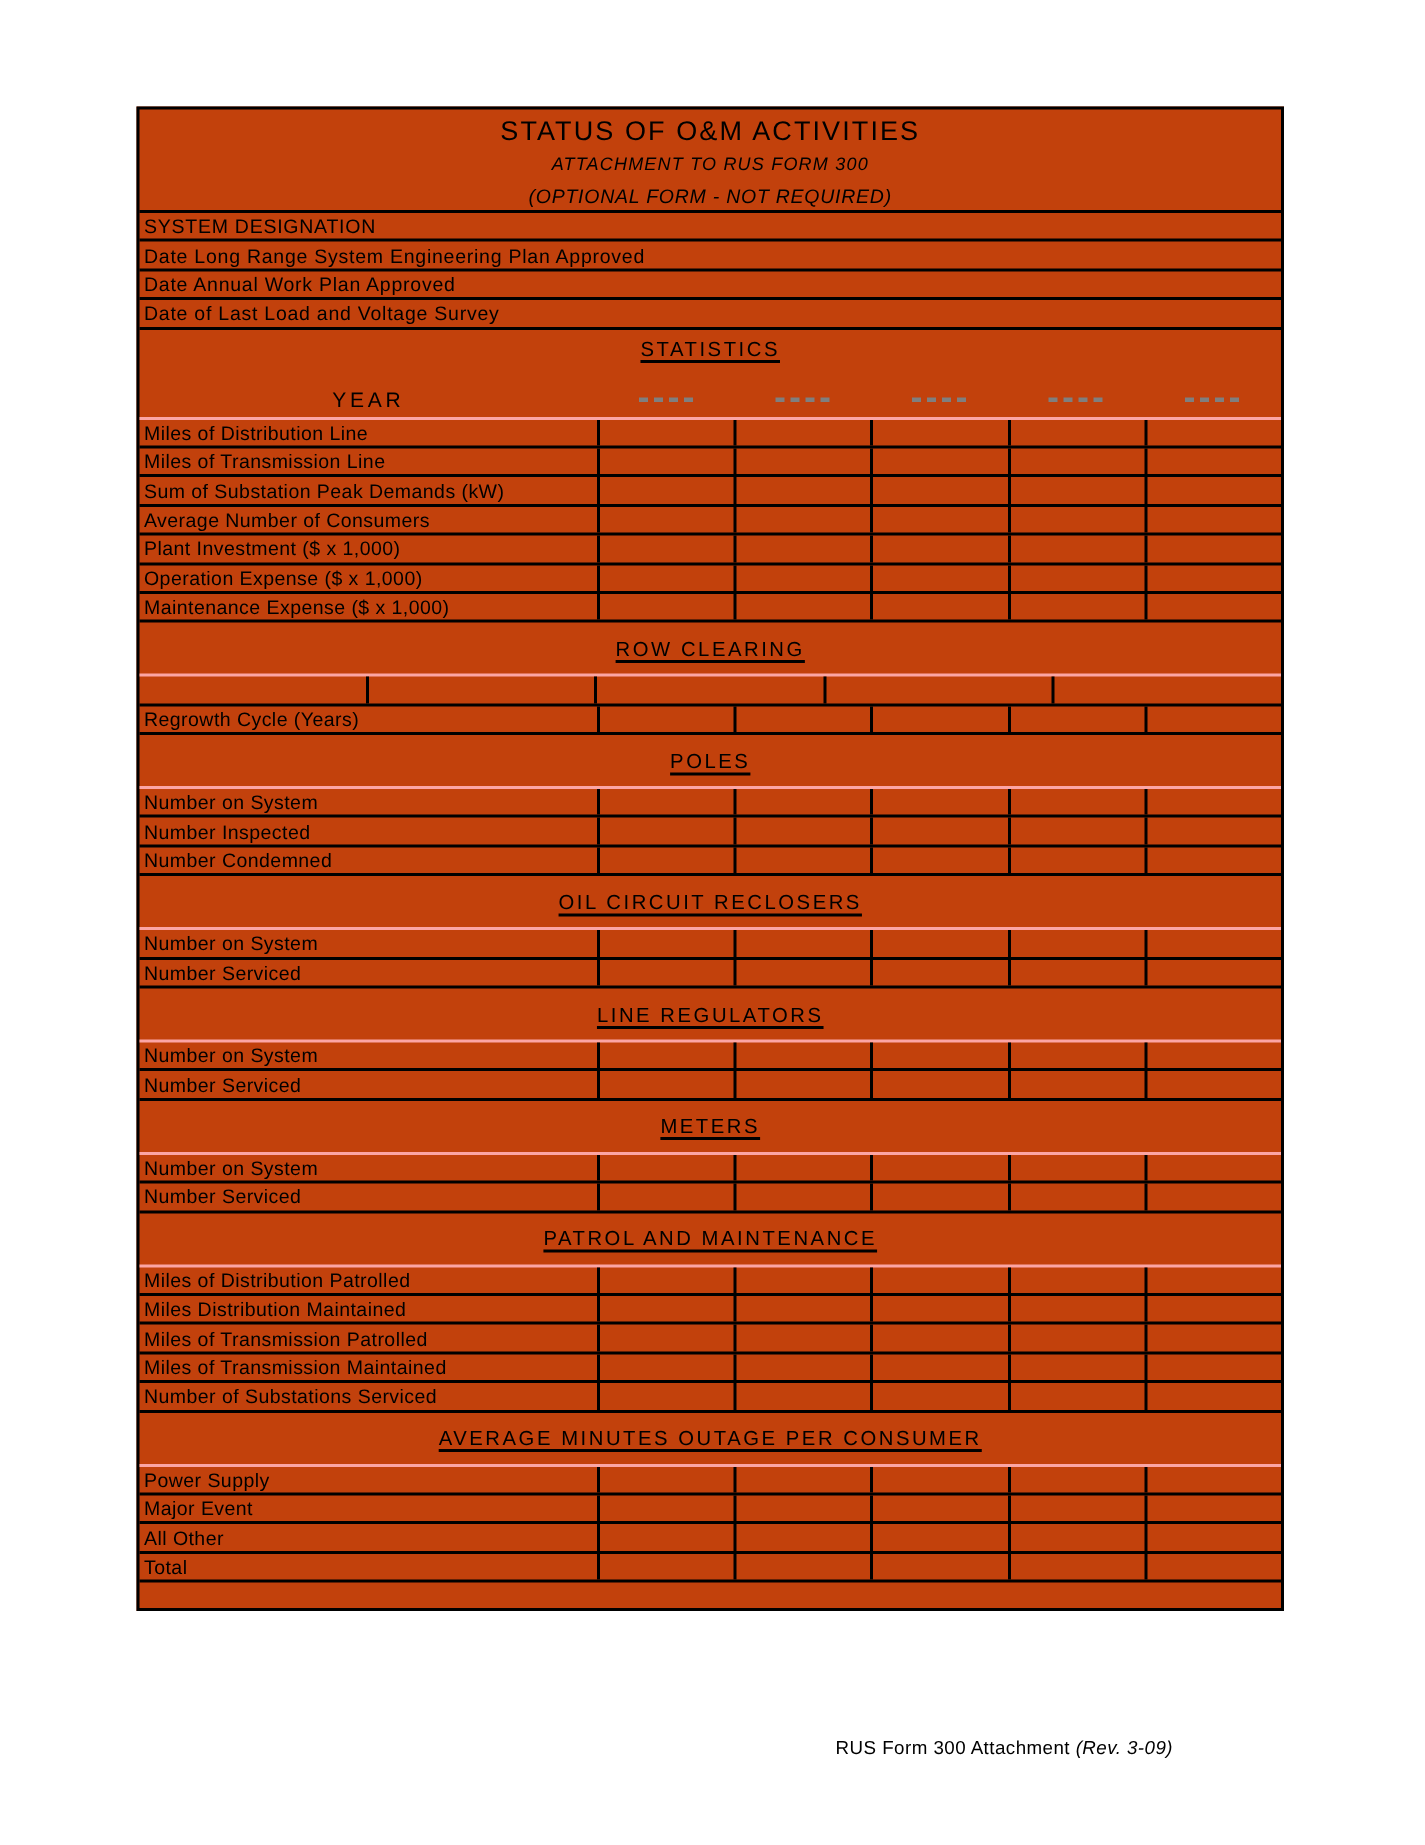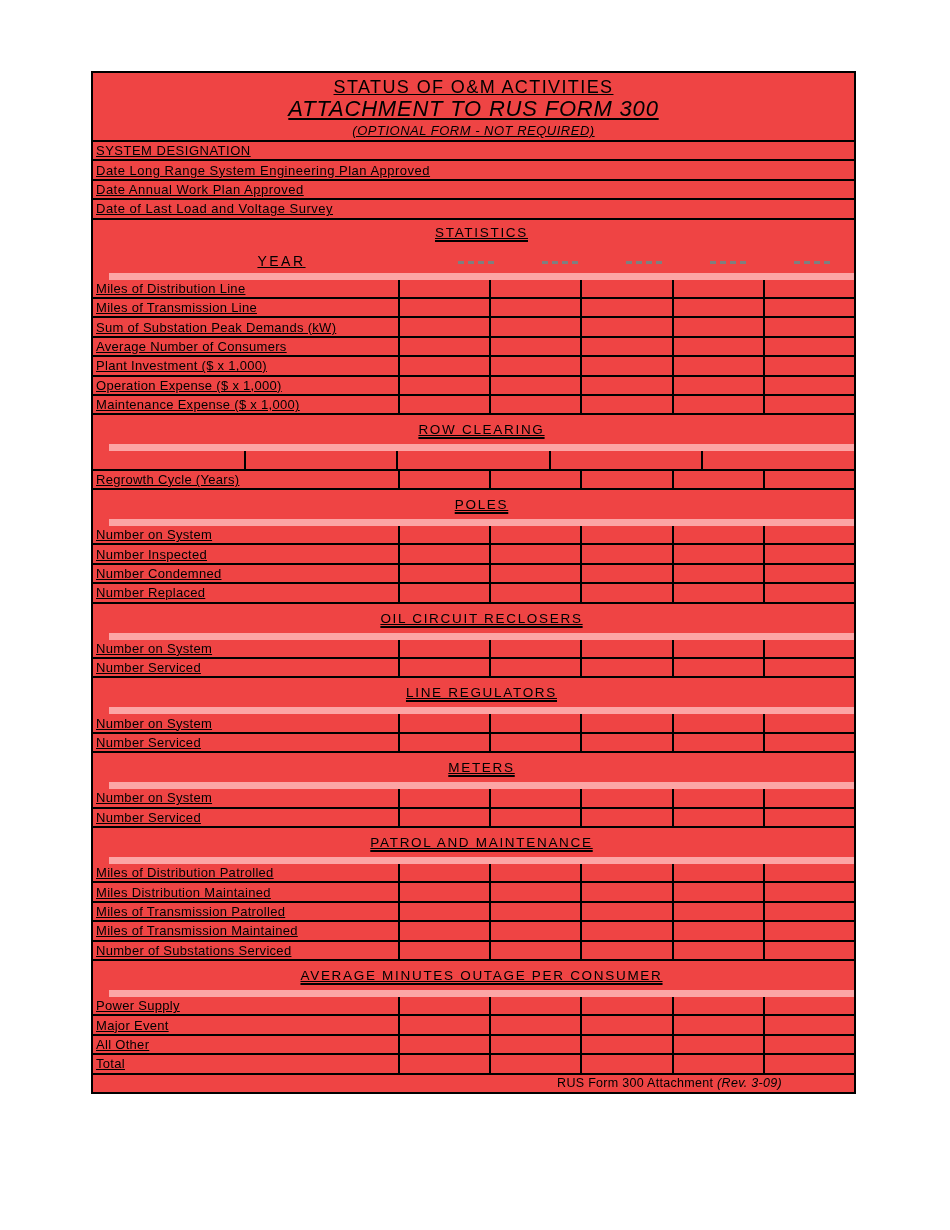--- a/index.html
+++ b/index.html
@@ -4,52 +4,52 @@
 <style>
   html,body{margin:0;padding:0;}
   body{
     width:950px;height:1230px;position:relative;
     background:#ffffff;color:#000000;
     font-family:"Liberation Sans",sans-serif;
     -webkit-font-smoothing:antialiased;
   }
   .form-table{
     position:absolute;left:91px;top:71px;width:765px;
-    border:2px solid #000;box-sizing:border-box;background:#ef4444;text-decoration:underline;
+    border:2px solid #000;box-sizing:border-box;background:#c2410c;
   }
   
   .title-block{
     height:69px;border-bottom:2px solid #000;box-sizing:border-box;
     text-align:center;padding-top:4px;overflow:hidden;
   }
   .form-title{font-size:18px;letter-spacing:1.4px;line-height:20px;}
-  .form-subtitle{font-size:22px;font-style:italic;letter-spacing:.8px;margin-top:3px;line-height:18px;}
+  .form-subtitle{font-size:12px;font-style:italic;letter-spacing:.8px;margin-top:3px;line-height:18px;}
   .form-note{font-size:13px;font-style:italic;letter-spacing:.5px;margin-top:6px;line-height:14px;}
   
   .info-row{
     height:19.4px;border-bottom:2px solid #000;box-sizing:border-box;
     display:flex;align-items:center;gap:38px;
   }
   .info-label{font-size:13px;letter-spacing:.5px;padding-left:3px;white-space:nowrap;}
   .info-fill{flex:1;height:100%;}
   
   .section-band{
-    height:36px;border-bottom:7px solid #fca5a5;box-sizing:border-box;
-    display:flex;align-items:center;justify-content:center;margin-left:16px;
+    height:36px;border-bottom:2px solid #fca5a5;box-sizing:border-box;
+    display:flex;align-items:center;justify-content:center;
   }
   .section-title{
     font-size:13.5px;letter-spacing:1.7px;white-space:nowrap;
     text-decoration:underline;text-underline-offset:3px;text-decoration-thickness:1.5px;
   }
   .stats-band{
     height:60px;flex-direction:column;align-items:stretch;
     justify-content:flex-start;padding-top:5px;
   }
   .stats-band .section-title{align-self:center;}
-  .year-row{display:flex;flex:1;align-items:flex-end;padding-bottom:5px;padding-left:20px;}
+  .year-row{display:flex;flex:1;align-items:flex-end;padding-bottom:5px;}
   .year-label-cell{
     width:305px;text-align:center;font-size:14px;letter-spacing:2.5px;line-height:14px;
   }
   .year-cell{flex:1;text-align:center;}
   .year-blank{
     display:inline-block;width:36px;height:8px;overflow:hidden;
     border-bottom:3px dashed #7f7f7f;color:transparent;
     font-size:10px;line-height:4px;
   }
   
@@ -59,21 +59,21 @@
   .row-label{
     width:307px;box-sizing:border-box;border-right:2px solid #000;
     display:flex;align-items:center;padding-left:3px;
     font-size:13px;letter-spacing:.3px;white-space:nowrap;overflow:hidden;
   }
   .cell{flex:1;border-right:2px solid #000;box-sizing:border-box;}
   .cell:last-child{border-right:none;}
   .empty-row{height:17px;}
   
   .form-footer{
-    position:absolute;left:91px;top:1076px;width:765px;box-sizing:border-box;
+    position:absolute;left:91px;top:1158px;width:765px;box-sizing:border-box;
     text-align:right;padding-right:74px;font-size:12.5px;letter-spacing:.3px;
   }
   .form-footer .revision{font-style:italic;}
 </style>
 </head>
 <body>
 
 <div class="form-table">
   <div class="title-block">
     <div class="form-title">STATUS OF O&amp;M ACTIVITIES</div>
@@ -204,28 +204,20 @@
         <div class="cell"></div>
       </div>
       <div class="grid-row">
         <div class="row-label">Number Condemned</div>
         <div class="cell"></div>
         <div class="cell"></div>
         <div class="cell"></div>
         <div class="cell"></div>
         <div class="cell"></div>
       </div>
-      <div class="grid-row">
-        <div class="row-label">Number Replaced</div>
-        <div class="cell"></div>
-        <div class="cell"></div>
-        <div class="cell"></div>
-        <div class="cell"></div>
-        <div class="cell"></div>
-      </div>
       <div class="section-band">
         <span class="section-title">OIL CIRCUIT RECLOSERS</span>
       </div>
       <div class="grid-row">
         <div class="row-label">Number on System</div>
         <div class="cell"></div>
         <div class="cell"></div>
         <div class="cell"></div>
         <div class="cell"></div>
         <div class="cell"></div>

